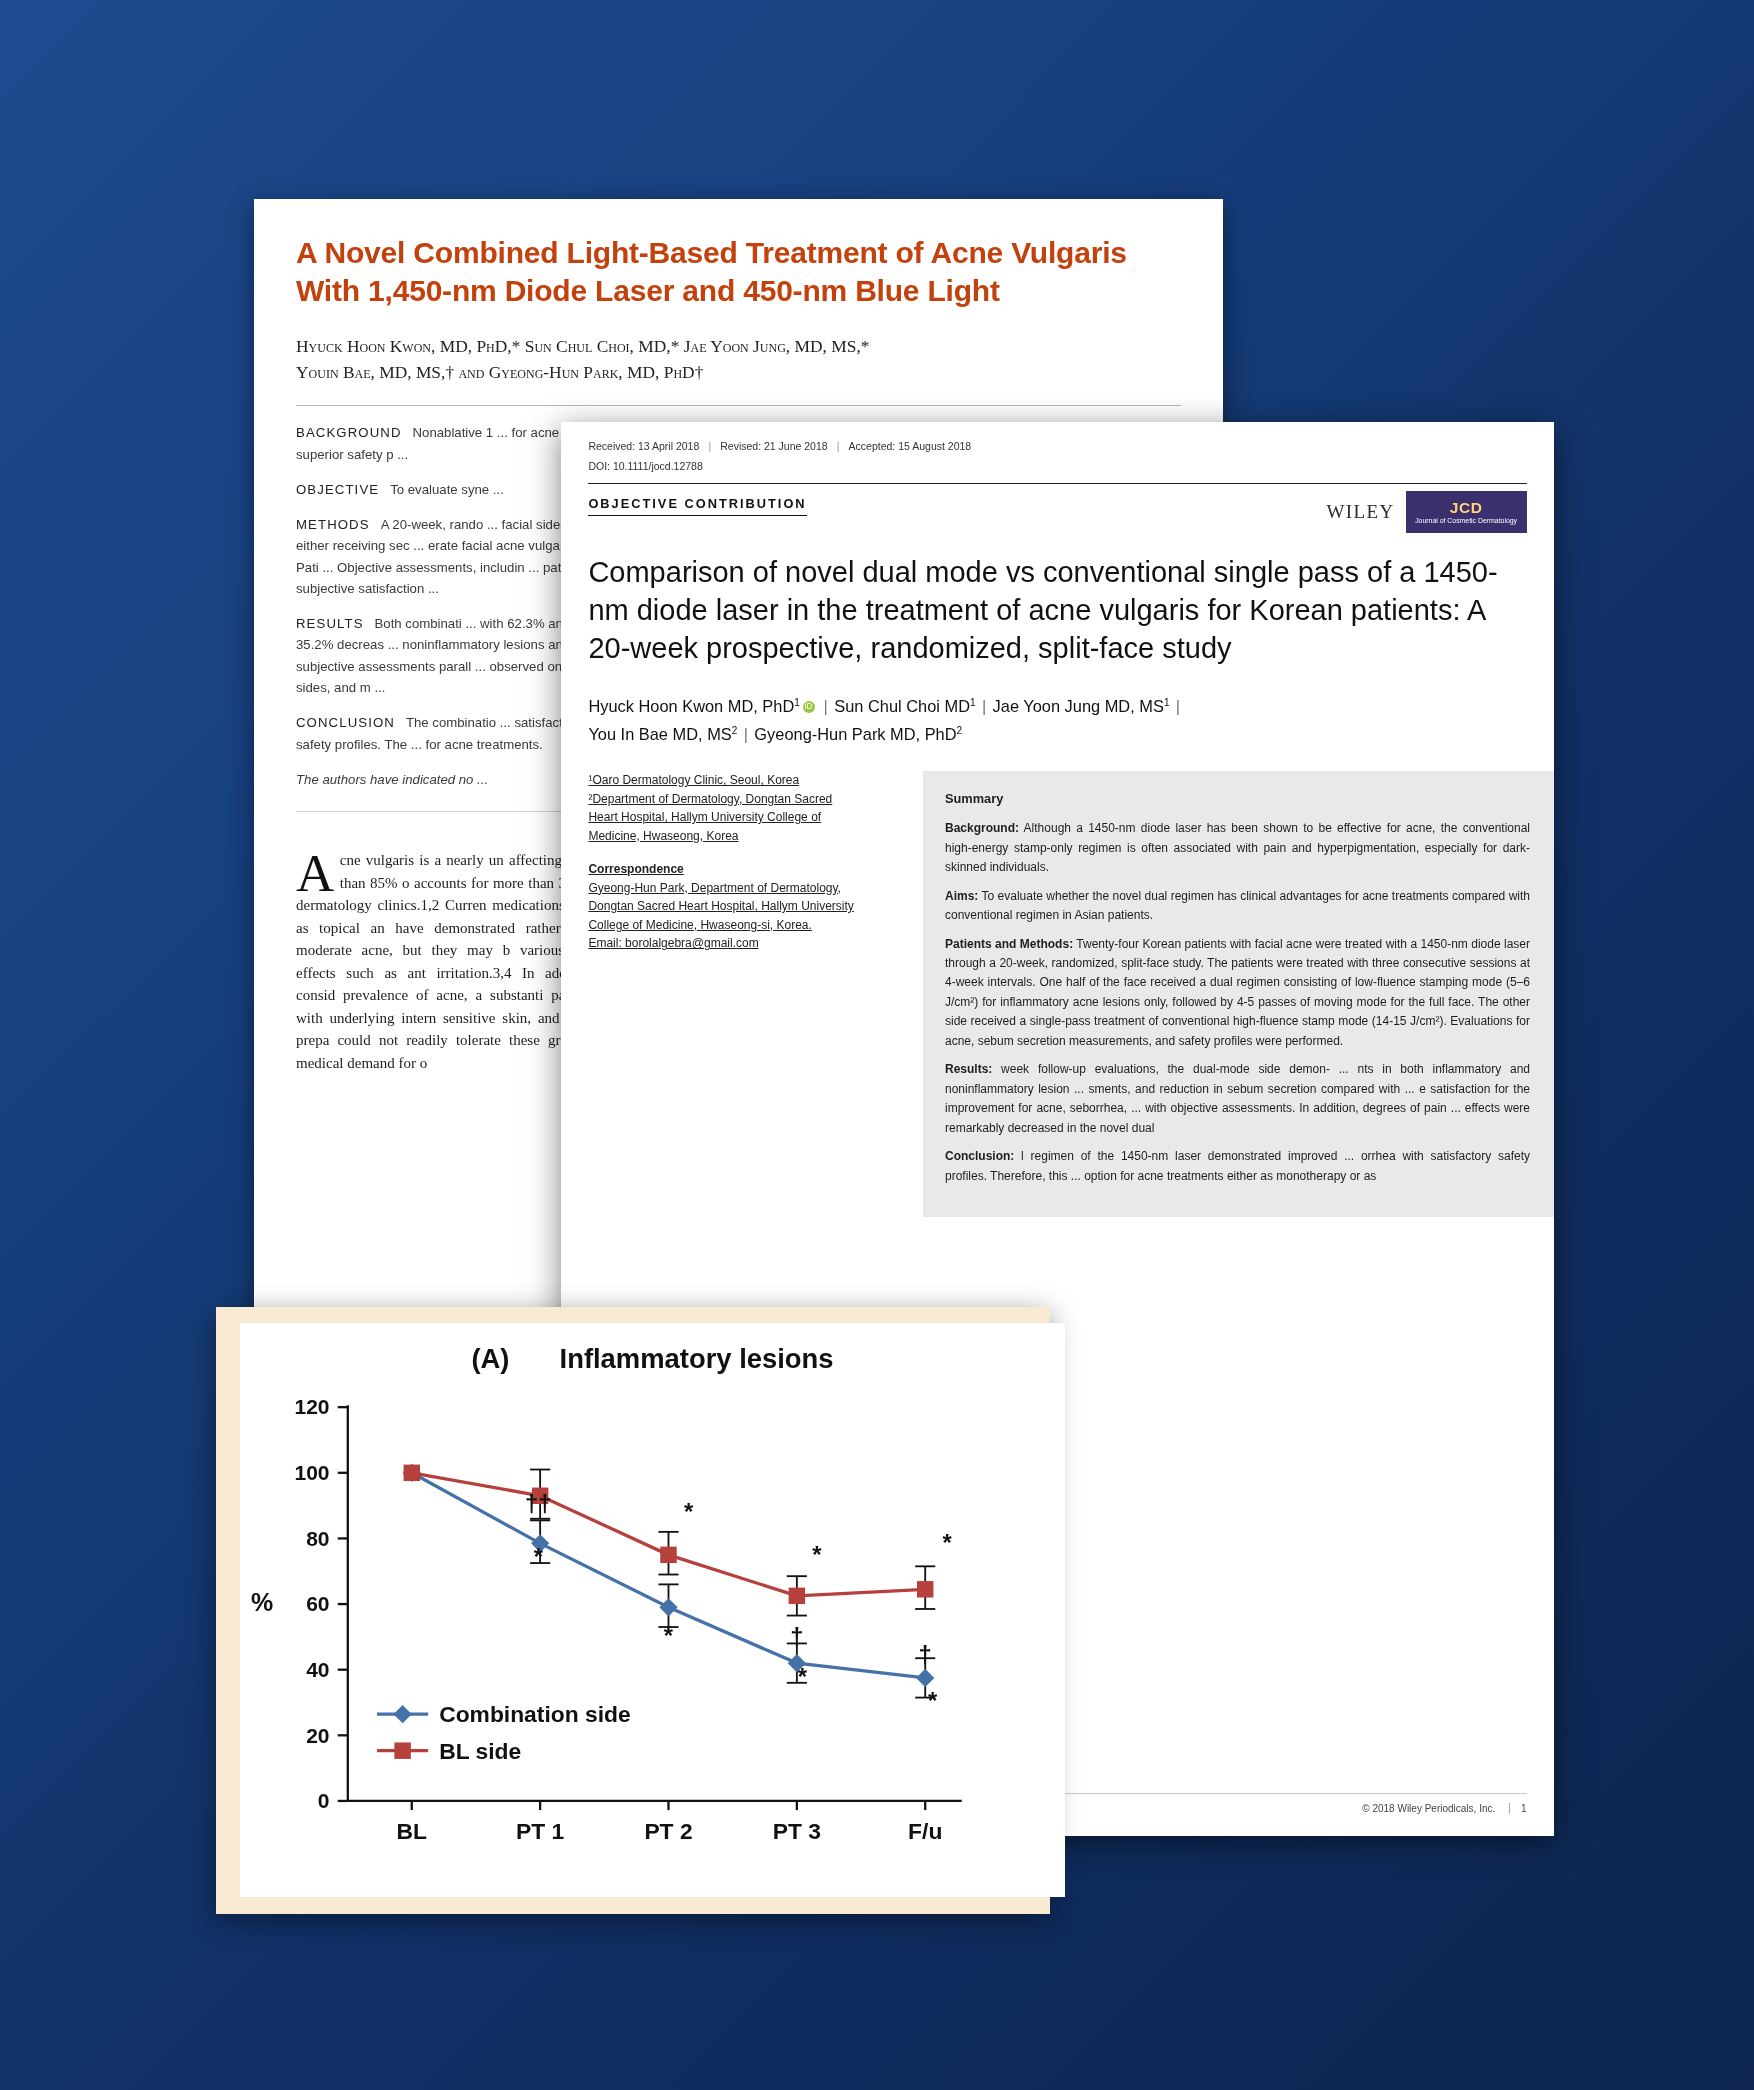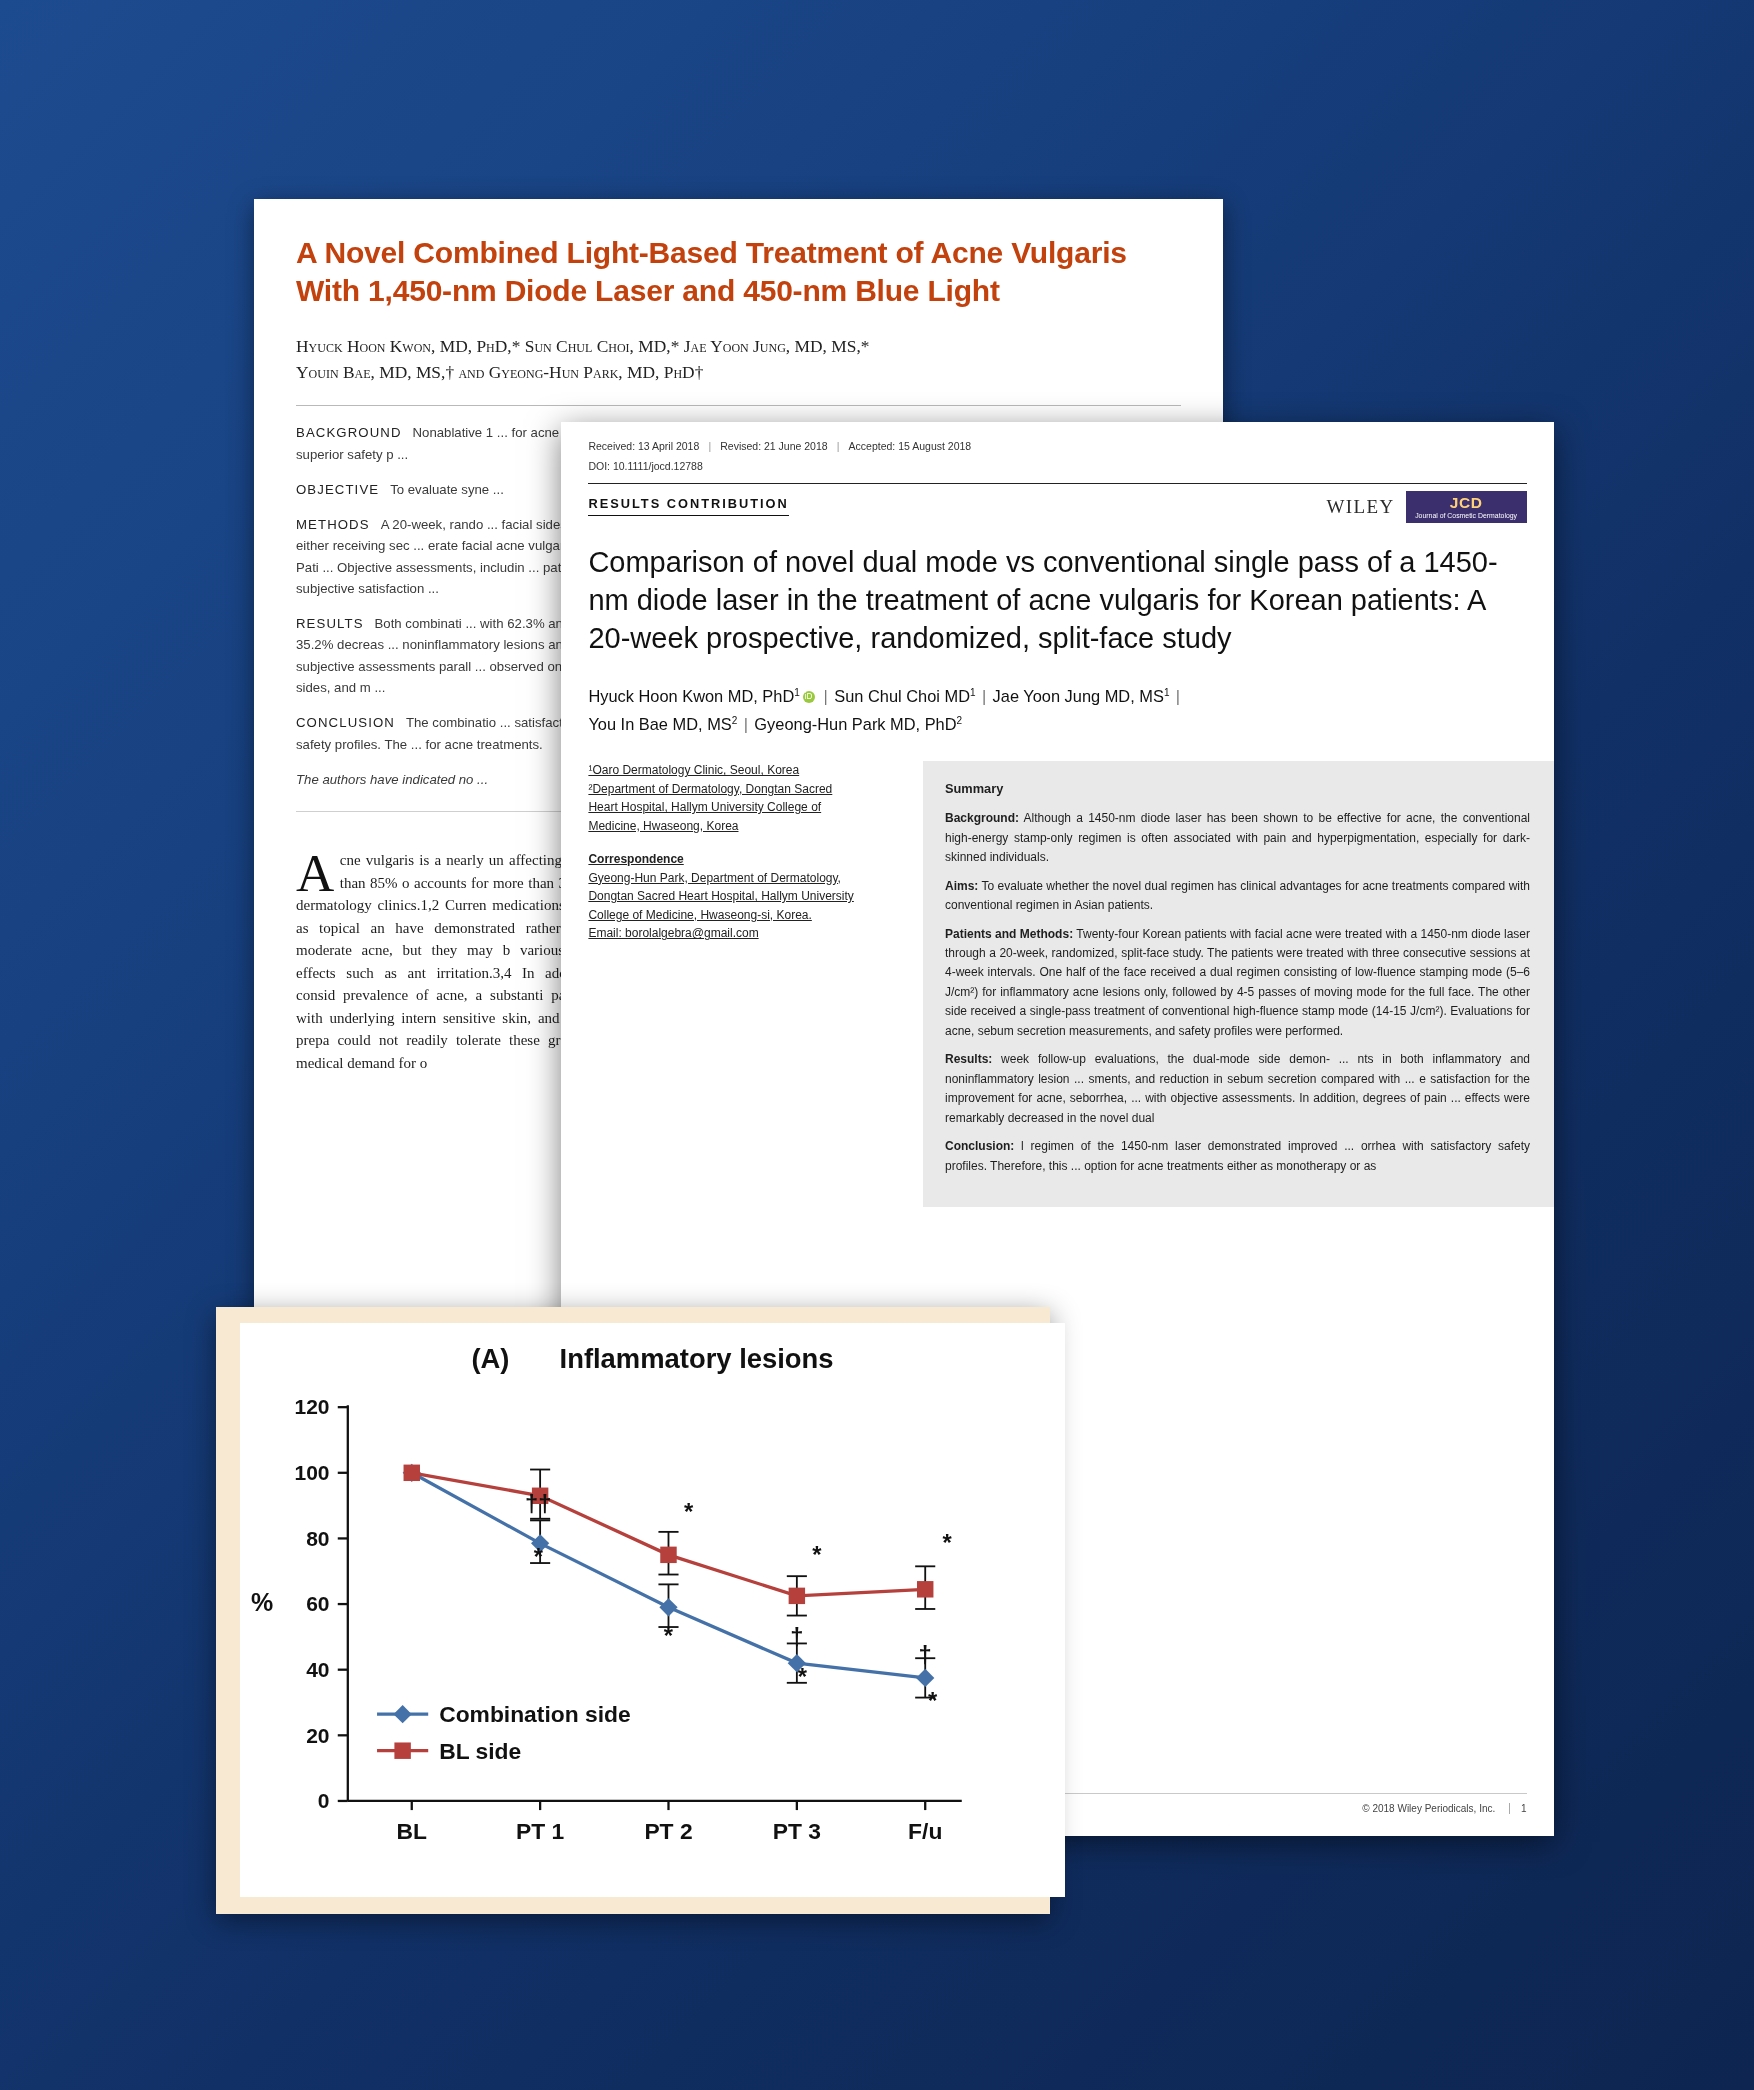--- a/index.html
+++ b/index.html
@@ -102,21 +102,21 @@
     display: flex; align-items: flex-start; justify-content: space-between;
     padding: 12.8px 27.4px 0 27.4px;
   }
   #p2-contrib {
     font-size: 12.8px; letter-spacing: 2px; color: #111; font-weight: bold;
     border-bottom: 1.8px solid #111; padding-bottom: 3.7px; display: inline-block;
   }
   .wiley-wrap { display: flex; align-items: center; gap: 11px; margin-top: -5.5px;}
   .wiley-word { font-size: 19px; letter-spacing: 1.4px; color: #2b2b2b; font-family: "Liberation Serif", serif;}
   .jcd-badge {
-    width: 121px; height: 32px; background: #3c2f6e; color: #fff;
+    width: 121px; height: 42px; background: #3c2f6e; color: #fff;
     display: flex; flex-direction: column; align-items: center; justify-content: center;
     font-size: 6.9px; line-height: 1.25; text-align: center;
   }
   .jcd-badge .jcd-big { font-size: 15.5px; font-weight: bold; color: #ffd27a; letter-spacing: 0.5px;}
   #p2-title {
     padding: 20px 31px 0 27.4px;
     font-size: 29px;
     line-height: 1.32;
     color: #111;
     font-weight: normal;
@@ -225,21 +225,21 @@
       <span>Received: 13 April 2018</span>
       <span class="sep">|</span>
       <span>Revised: 21 June 2018</span>
       <span class="sep">|</span>
       <span>Accepted: 15 August 2018</span>
     </div>
     <div id="p2-doi">DOI: 10.1111/jocd.12788</div>
     <div id="p2-rule"></div>
 
     <div id="p2-contrib-row">
-      <div id="p2-contrib">RESULTS CONTRIBUTION</div>
+      <div id="p2-contrib">OBJECTIVE CONTRIBUTION</div>
       <div class="wiley-wrap">
         <span class="wiley-word">WILEY</span>
         <span class="jcd-badge">
           <span class="jcd-big">JCD</span>
           <span>Journal of Cosmetic Dermatology</span>
         </span>
       </div>
     </div>
 
     <h2 id="p2-title">Comparison of novel dual mode vs conventional single pass of a 1450-nm diode laser in the treatment of acne vulgaris for Korean patients: A 20-week prospective, randomized, split-face study</h2>

